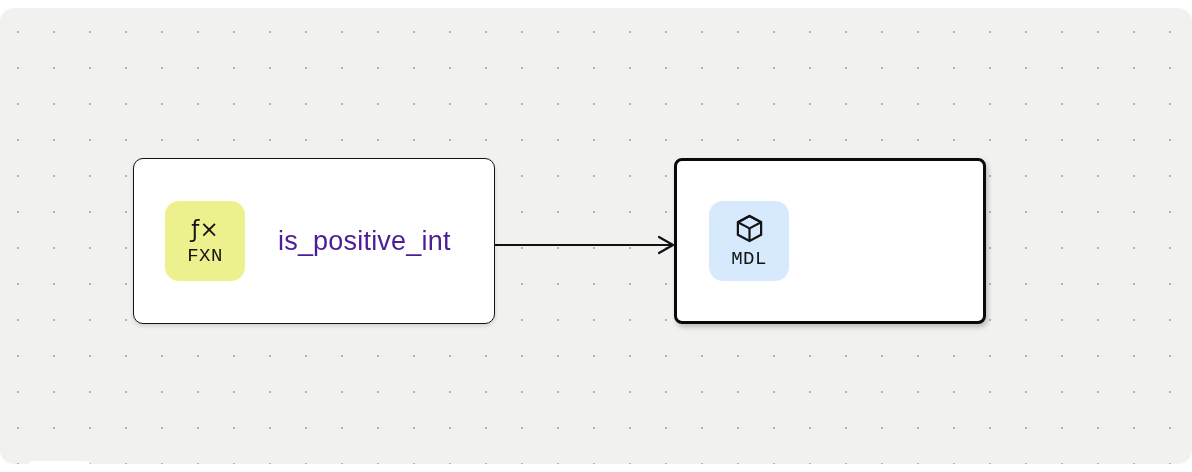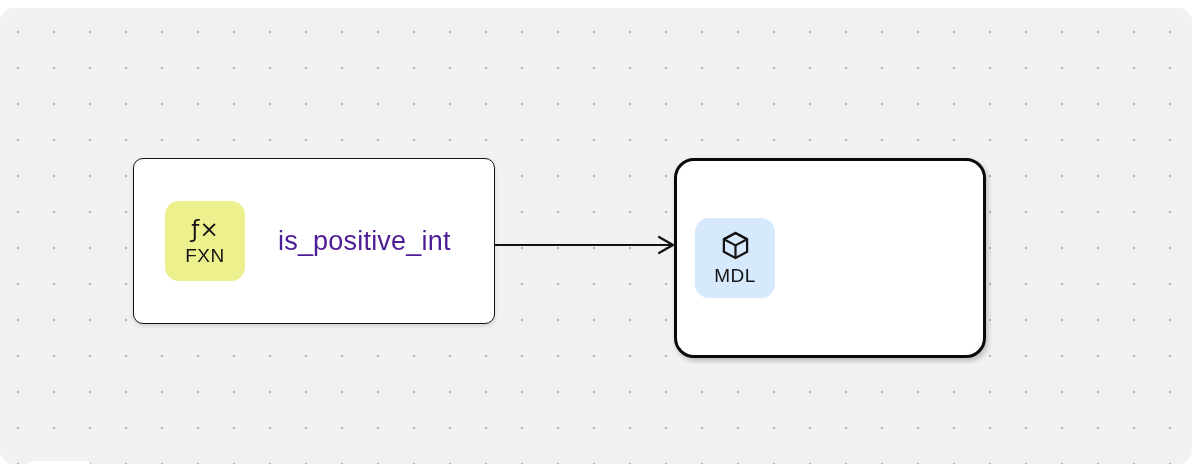--- a/index.html
+++ b/index.html
@@ -33,24 +33,24 @@
     left: 133px; top: 150px;
     width: 362px; height: 166px;
     border: 1.5px solid #141414;
     border-radius: 10px;
     padding-left: 31px;
     gap: 33px;
     box-shadow: 0 2px 4px rgba(0,0,0,0.14);
   }
   .node-model {
     left: 674px; top: 150px;
-    width: 312px; height: 200px;
+    width: 312px; height: 166px;
     border: 3.5px solid #0a0a0a;   
-    border-radius: 20px;
-    padding-left: 18px;
+    border-radius: 8px;
+    padding-left: 32px;
     gap: 31px;
     box-shadow: 2px 3px 5px rgba(0,0,0,0.22);
   }
   .type-badge {
     width: 80px; height: 80px;
     border-radius: 14px;
     flex: 0 0 80px;
     display: flex;
     flex-direction: column;
     align-items: center;
@@ -59,21 +59,21 @@
     color: #141414;
   }
   .badge-fxn { background: #edf18d; }
   .badge-mdl { background: #d7e9fc; }
   .badge-glyph {
     font-family: "DejaVu Sans", sans-serif;
     font-size: 23px;
     line-height: 28px;
   }
   .badge-code {
-    font-family: Liberation Sans, sans-serif;
+    font-family: Liberation Mono, monospace;
     font-size: 19px;
     line-height: 24px;
     letter-spacing: 0.5px;
   }
   .cube-icon-box {
     height: 34px;
     display: flex; align-items: center; justify-content: center;
   }
   .node-label {
     font-size: 27px;

